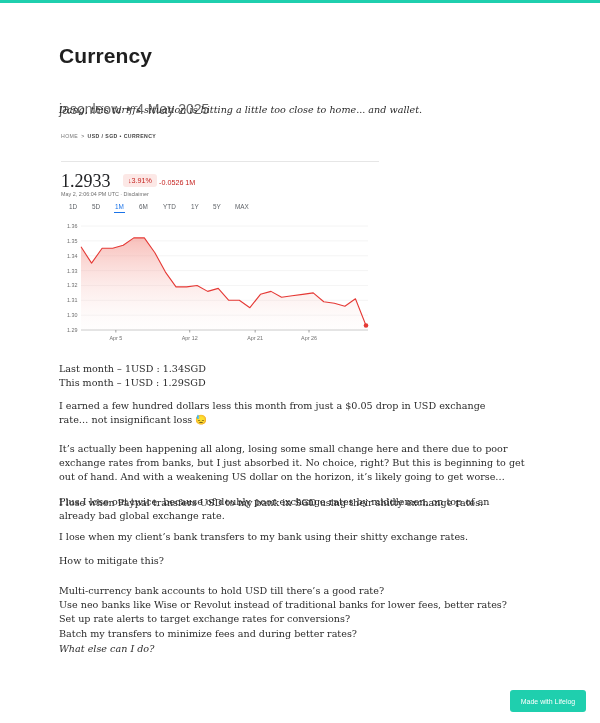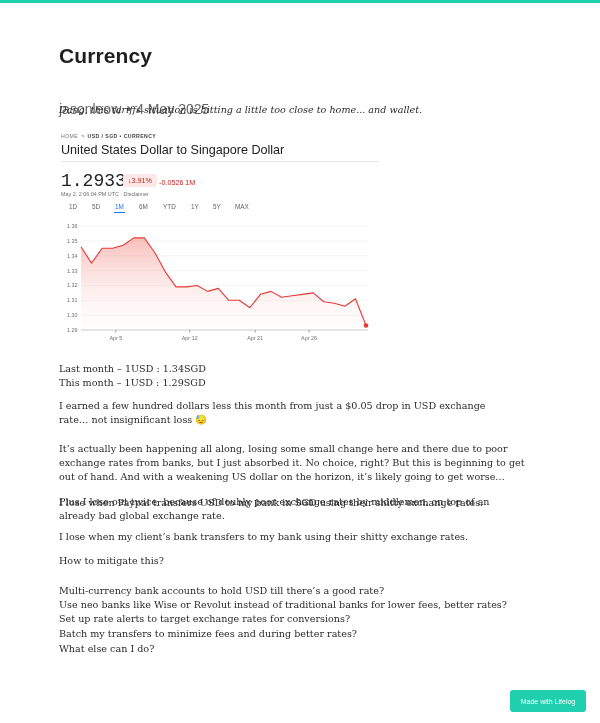--- a/index.html
+++ b/index.html
@@ -14,35 +14,35 @@
   .intro { top: 104px; }
 
   
   .card { position: absolute; left: 0; top: 130px; width: 320px; height: 220px; }
   .crumb { position: absolute; left: 2px; top: 3px; font-size: 5.2px; color: #555; letter-spacing: 0.4px; font-family: "Liberation Sans", sans-serif; }
   .crumb .home { color: #777; }
   .crumb .sep { margin: 0 3px; }
   .crumb .cur { font-weight: bold; color: #444; }
   .ctitle { position: absolute; left: 2px; top: 13px; font-size: 12.6px; color: #202124; font-family: "Liberation Sans", sans-serif; }
   .cdivider { position: absolute; left: 2px; top: 31px; width: 318px; height: 1px; background: #e6e6e6; }
-  .price { position: absolute; left: 2px; top: 41px; font-size: 18px; color: #202124; font-family: Liberation Mono, monospace; }
+  .price { position: absolute; left: 2px; top: 41px; font-size: 18px; color: #202124; font-family: Liberation Serif, serif; }
   .badge { position: absolute; left: 64px; top: 44px; padding: 2px 5px; background: #fce8e6; color: #c5221f; font-size: 7.2px; border-radius: 3px; font-family: "Liberation Sans", sans-serif; }
   .delta { position: absolute; left: 100px; top: 48px; font-size: 7.2px; color: #c5221f; font-family: "Liberation Sans", sans-serif; }
   .stamp { position: absolute; left: 2px; top: 61px; font-size: 5.4px; color: #6f6f6f; font-family: "Liberation Sans", sans-serif; }
   .ranges { position: absolute; left: 10px; top: 73px; display: flex; gap: 0; }
   .range { font-size: 6.4px; color: #5f6368; margin-right: 0; position: relative; cursor: pointer; font-family: "Liberation Sans", sans-serif; }
   .range.active { color: #1a73e8; }
   .range.active::after { content: ""; position: absolute; left: -1px; right: -1px; bottom: -3px; height: 1.4px; background: #1a73e8; }
 
   .chart { position: absolute; left: 0; top: 88px; }
   .ylab { font-size: 5.4px; fill: #6f6f6f; font-family: "Liberation Sans", sans-serif; }
   .xlab { font-size: 5.4px; fill: #6f6f6f; font-family: "Liberation Sans", sans-serif; }
 
   .p { position: absolute; left: 0; margin: 0; }
-  .em { }
+  .em { font-style: italic; }
 
   .made { position: absolute; left: 510px; top: 690px; width: 76px; height: 22px; background: #1fcfae; border-radius: 3px; color: #fff; font-size: 7px; display: flex; align-items: center; justify-content: center; font-family: "Liberation Sans", sans-serif; cursor: pointer; }
 </style>
 </head>
 <body>
 
 <div class="topbar"></div>
 
 <div class="content">
   <h1 class="title">Currency</h1>
@@ -50,21 +50,20 @@
   <div class="meta">
     <span>jasonleow</span><span class="dot">•</span><span>4 May 2025</span>
   </div>
 
   <p class="p serif intro" style="top:103px;font-style:italic;">Dang, this tariffs situation is hitting a little too close to home... and wallet.</p>
 
   <div class="card">
     <div class="crumb">
       <span class="home">HOME</span><span class="sep">&gt;</span><span class="cur">USD / SGD • CURRENCY</span>
     </div>
-    <div class="ctitle">United States Dollar to Singapore Dollar</div>
     <div class="cdivider"></div>
     <div class="price">1.2933</div>
     <div class="badge">↓3.91%</div>
     <div class="delta">-0.0526 1M</div>
     <div class="stamp">May 2, 2:06:04 PM UTC · Disclaimer</div>
 
     <div class="ranges" id="ranges">
         <span class="range" style="width: 23px; display: inline-block;"><span style="position: relative;">1D</span></span>
         <span class="range" style="width: 23px; display: inline-block;"><span style="position: relative;">5D</span></span>
         <span class="range" style="width: 24px; display: inline-block;"><span class="range active" style="position: relative;">1M</span></span>

